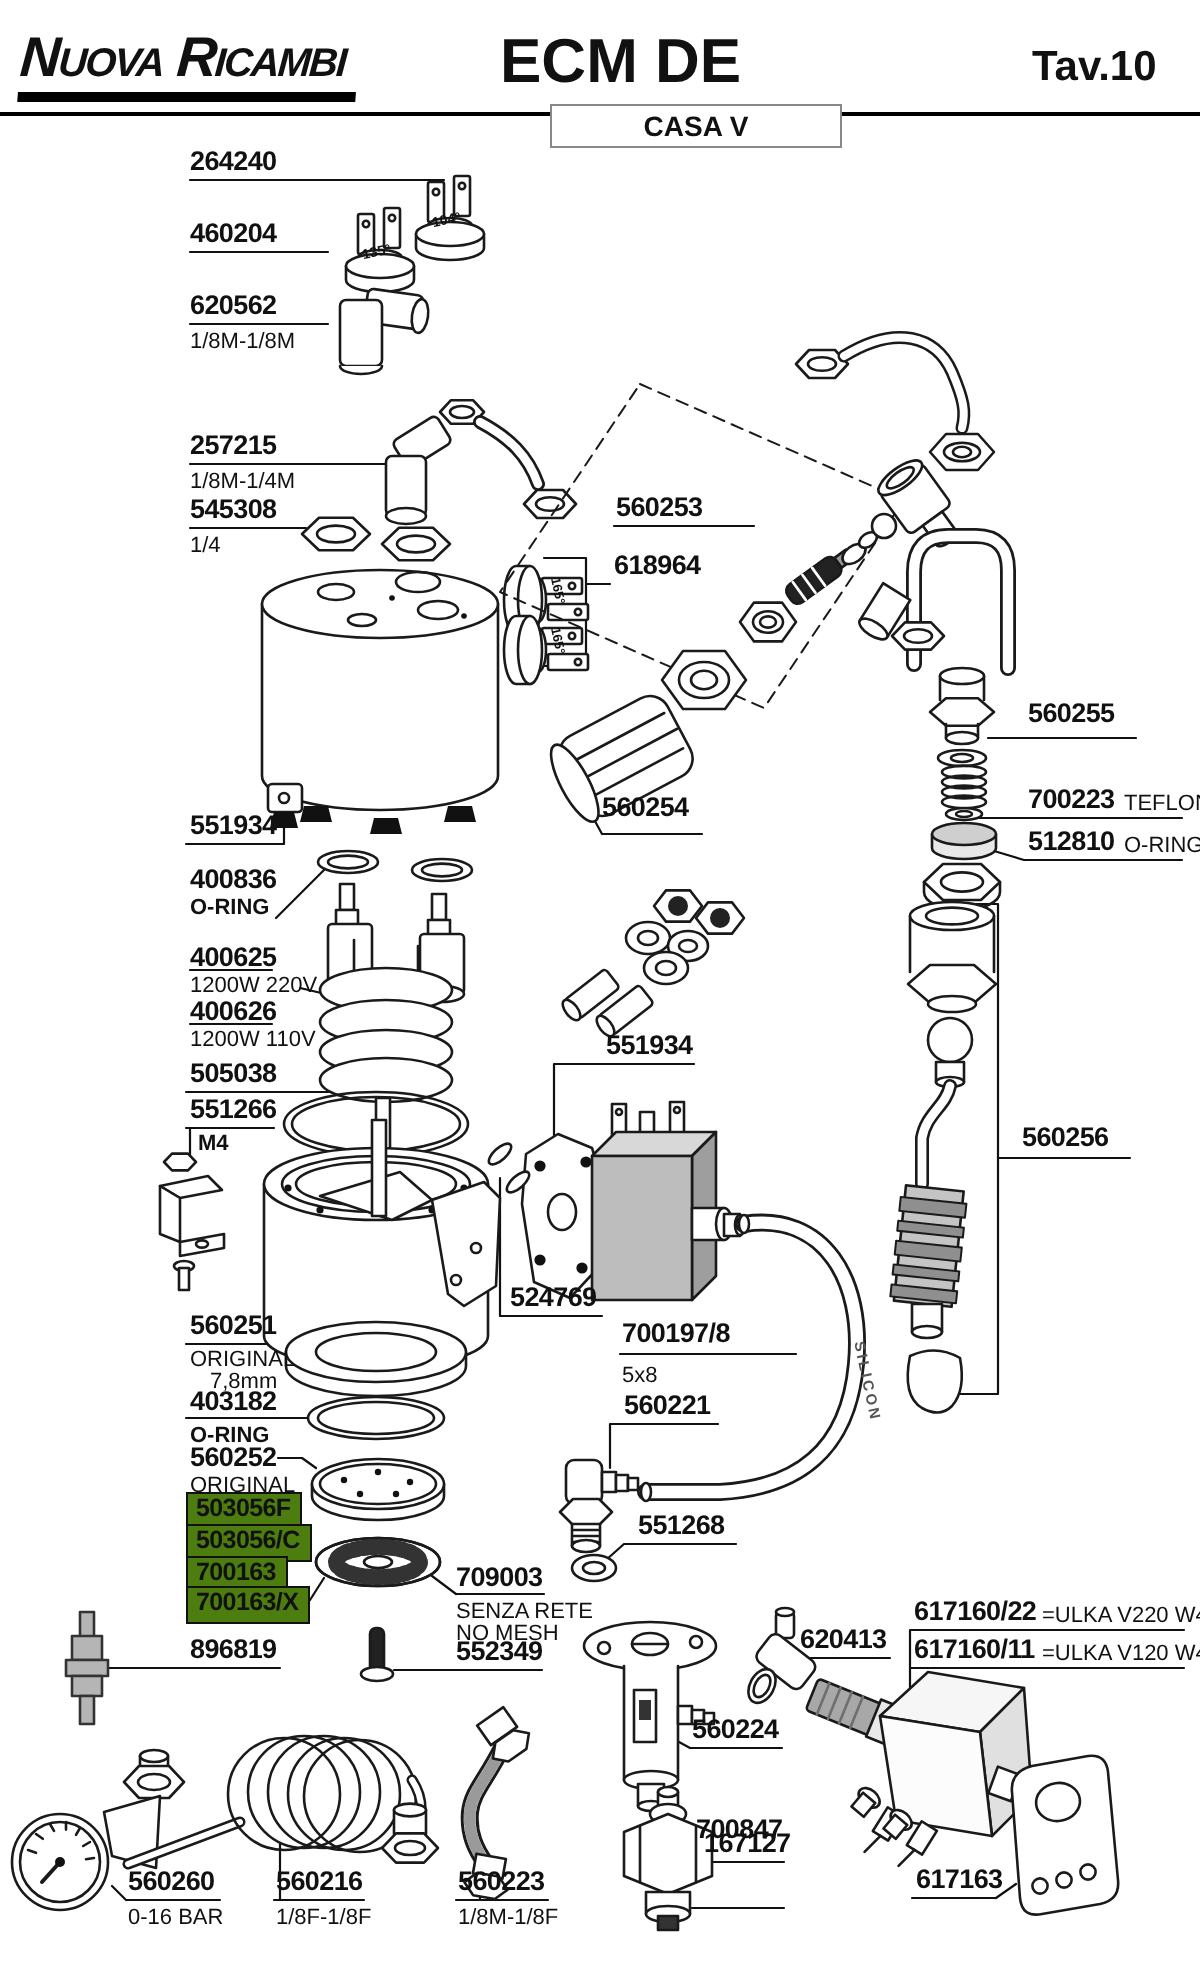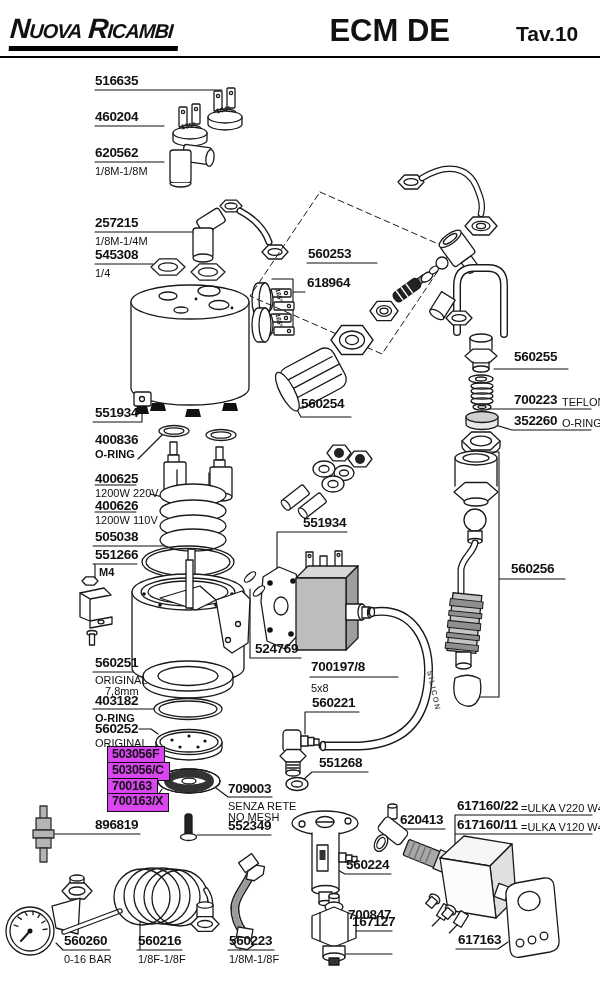--- a/index.html
+++ b/index.html
@@ -1,44 +1,45 @@
 <!DOCTYPE html>
 <html><head>
 <meta charset="utf-8">
 <style>
   html,body{margin:0;padding:0;background:#fff;}
   .page{position:relative;width:600px;height:984px;background:#fff;overflow:hidden;
         font-family:"Liberation Sans",sans-serif;color:#111;}
   .logo{position:absolute;left:10px;top:12px;font:italic bold 28px/1.2 "Liberation Sans",sans-serif;
         font-variant:small-caps;letter-spacing:-1px;border-bottom:5px solid #000;padding:0 6px 0 0;
         transform:skewX(-4deg);}
-  .title{position:absolute;left:250px;top:14px;width:200px;text-align:right;
+  .title{position:absolute;left:250px;top:14px;width:200px;text-align:left;
          font:bold 31px/1.1 "Liberation Sans",sans-serif;letter-spacing:0px;}
   .tav{position:absolute;left:516px;top:22px;font:bold 21px/1.1 "Liberation Sans",sans-serif;}
   .rule{position:absolute;left:0;top:56px;width:600px;height:2px;background:#000;}
   .casa{position:absolute;left:275px;top:52px;width:144px;height:20px;border:1px solid #888;
         background:#fff;text-align:center;font:bold 14px/20px "Liberation Sans",sans-serif;}
   .lbl{position:absolute;white-space:nowrap;}
   .num{font:bold 13.5px/1.1 "Liberation Sans",sans-serif;letter-spacing:-0.3px;}
   .sub{font:11px/1.1 "Liberation Sans",sans-serif;}
   .subb{font:bold 11px/1.1 "Liberation Sans",sans-serif;}
-  .boxed{border:1.3px solid #111;padding:1px 5px 2px 4px;background:#d946ef;
-         font:bold 12.5px/1.1 "Liberation Sans",sans-serif;letter-spacing:-0.3px;margin-left:14px;}
+  .boxed{border:1.3px solid #111;padding:1px 5px 2px 4px;background:#4d7c0f;
+         font:bold 12.5px/1.1 "Liberation Sans",sans-serif;letter-spacing:-0.3px;}
   svg{position:absolute;left:0;top:0;}
   svg text{font-family:"Liberation Sans",sans-serif;font-weight:bold;}
 </style>
 </head>
 <body>
 
 <div class="page">
 
   <div class="logo">Nuova Ricambi</div>
   <div class="title">ECM DE</div>
   <div class="tav">Tav.10</div>
   <div class="rule"></div>
+  <div class="casa">CASA V</div>
 
   <svg width="600" height="984" viewBox="0 0 600 984">
     <defs>
       <g id="thermo">
         <rect x="7" y="3" width="8" height="20" rx="1" fill="#fff"></rect>
           <circle cx="11" cy="8" r="1.6" fill="none"></circle>
         <rect x="20" y="0" width="8" height="20" rx="1" fill="#fff"></rect>
           <circle cx="24" cy="5" r="1.6" fill="none"></circle>
         <path d="M7,29 v-4 a11,4 0 0 1 22,0 v4" fill="#fff"></path>
         <path d="M1,29 v7 a17,6 0 0 0 34,0 v-7" fill="#fff"></path>
@@ -530,21 +531,21 @@
         <text x="216" y="112" font-size="7" transform="rotate(-12 224 110)">104°</text>
         <text x="181" y="128" font-size="7" transform="rotate(-12 189 126)">135°</text>
         <text x="270" y="288" font-size="6.5" transform="rotate(78 272 292)">165°</text>
         <text x="270" y="313" font-size="6.5" transform="rotate(78 272 317)">165°</text>
         <text x="420" y="672" font-size="7.5" letter-spacing="1.5" fill="#555" transform="rotate(78 424 676)">SILICON</text>
       </g>
     </g>
   </svg>
 
   <div>
-    <div class="lbl num" style="left:95px;top:74px">516635</div>
+    <div class="lbl num" style="left:95px;top:74px">264240</div>
     <div class="lbl num" style="left:95px;top:110px">460204</div>
     <div class="lbl num" style="left:95px;top:146px">620562</div>
     <div class="lbl sub" style="left:95px;top:165px">1/8M-1/8M</div>
     <div class="lbl num" style="left:95px;top:216px">257215</div>
     <div class="lbl sub" style="left:95px;top:235px">1/8M-1/4M</div>
     <div class="lbl num" style="left:95px;top:248px">545308</div>
     <div class="lbl sub" style="left:95px;top:267px">1/4</div>
     <div class="lbl num" style="left:95px;top:406px">551934</div>
     <div class="lbl num" style="left:95px;top:433px">400836</div>
     <div class="lbl subb" style="left:95px;top:448px">O-RING</div>
@@ -576,21 +577,21 @@
     <div class="lbl num" style="left:138px;top:934px">560216</div>
     <div class="lbl sub" style="left:138px;top:953px">1/8F-1/8F</div>
     <div class="lbl num" style="left:229px;top:934px">560223</div>
     <div class="lbl sub" style="left:229px;top:953px">1/8M-1/8F</div>
     <div class="lbl num" style="left:308px;top:247px">560253</div>
     <div class="lbl num" style="left:307px;top:276px">618964</div>
     <div class="lbl num" style="left:301px;top:397px">560254</div>
     <div class="lbl num" style="left:514px;top:350px">560255</div>
     <div class="lbl num" style="left:514px;top:393px">700223</div>
     <div class="lbl sub" style="left:562px;top:396px">TEFLON</div>
-    <div class="lbl num" style="left:514px;top:414px">352260</div>
+    <div class="lbl num" style="left:514px;top:414px">512810</div>
     <div class="lbl sub" style="left:562px;top:417px">O-RING</div>
     <div class="lbl num" style="left:511px;top:562px">560256</div>
     <div class="lbl num" style="left:303px;top:516px">551934</div>
     <div class="lbl num" style="left:255px;top:642px">524769</div>
     <div class="lbl num" style="left:311px;top:660px">700197/8</div>
     <div class="lbl sub" style="left:311px;top:682px">5x8</div>
     <div class="lbl num" style="left:312px;top:696px">560221</div>
     <div class="lbl num" style="left:319px;top:756px">551268</div>
     <div class="lbl num" style="left:346px;top:858px">560224</div>
     <div class="lbl num" style="left:352px;top:915px">167127</div>

